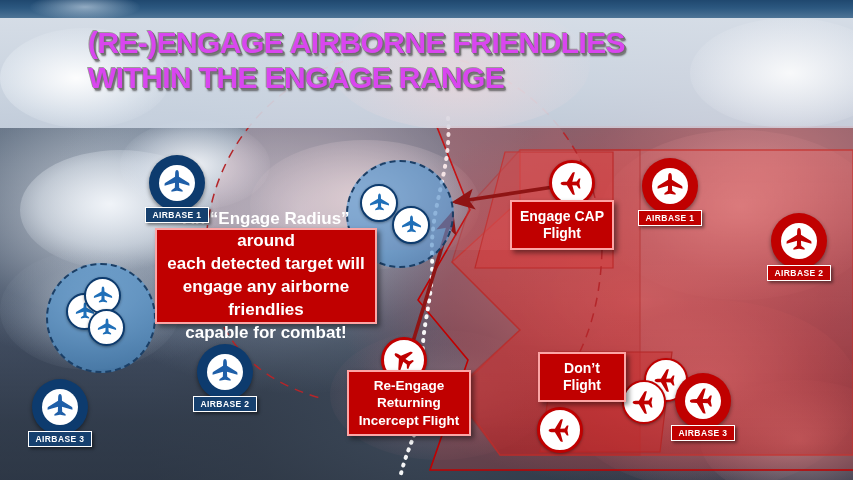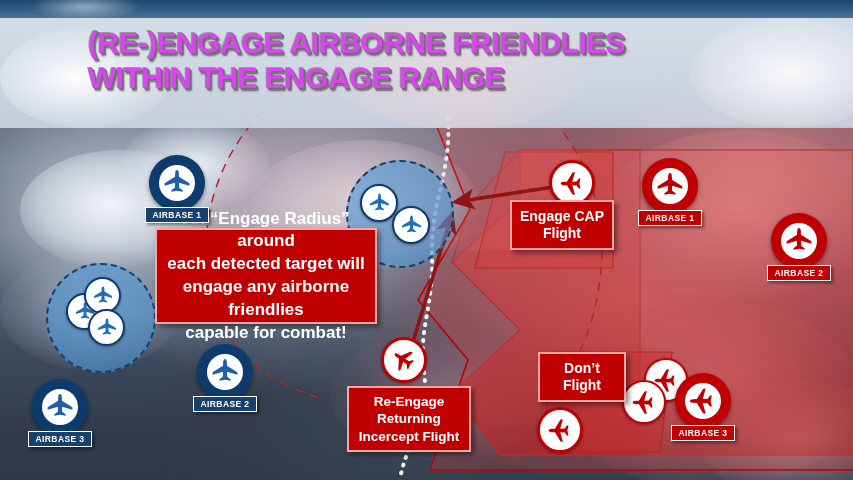--- a/index.html
+++ b/index.html
@@ -52,21 +52,21 @@
   .zone-svg{position:absolute;left:0;top:0;width:853px;height:480px;overflow:visible;}
 
   
   .callout{position:absolute;background:#c00000;border:2px solid #fca5a5;
     box-shadow:3px 3px 5px rgba(0,0,0,.45);
     color:#ffffff;text-align:center;font-weight:bold;
     display:flex;align-items:center;justify-content:center;
     white-space:pre-line;}
   .callout.big{left:155px;top:228px;width:218px;height:92px;font-size:17px;line-height:1.34;}
   .callout.cap{left:510px;top:200px;width:100px;height:46px;font-size:14px;line-height:1.25;}
-  .callout.reeng{left:347px;top:386px;width:120px;height:62px;font-size:13.5px;line-height:1.3;}
+  .callout.reeng{left:347px;top:370px;width:120px;height:62px;font-size:13.5px;line-height:1.3;}
   .callout.dont{left:538px;top:352px;width:84px;height:46px;font-size:14px;line-height:1.25;}
 
   
   .airbase{position:absolute;width:62px;display:flex;flex-direction:column;align-items:center;}
   .ab-circle{width:56px;height:56px;border-radius:50%;display:flex;align-items:center;justify-content:center;
     box-shadow:0 2px 4px rgba(0,0,0,.45);}
   .ab-blue{background:#0d3b6e;}
   .ab-red{background:#c00000;}
   .ab-inner{width:36px;height:36px;border-radius:50%;background:#ffffff;display:flex;align-items:center;justify-content:center;}
   .ab-label{margin-top:-4px;position:relative;z-index:3;

